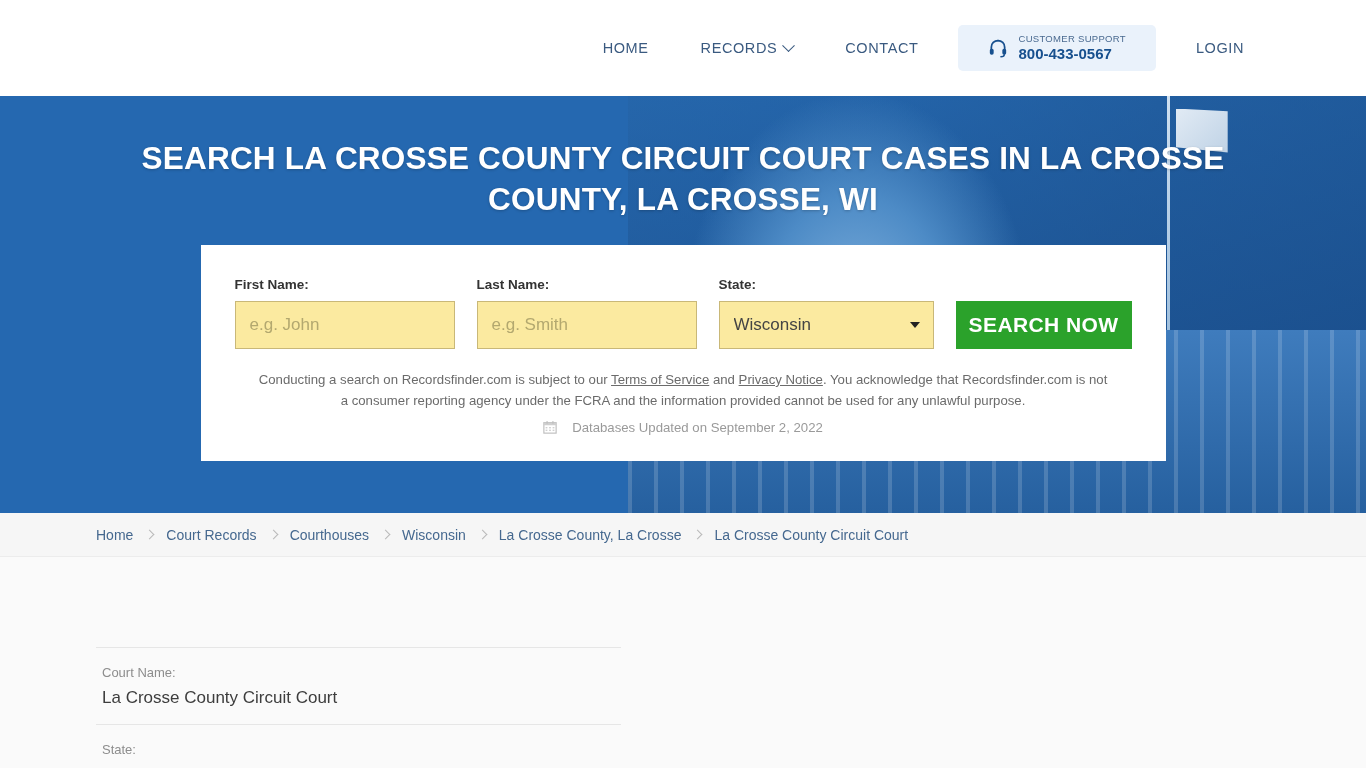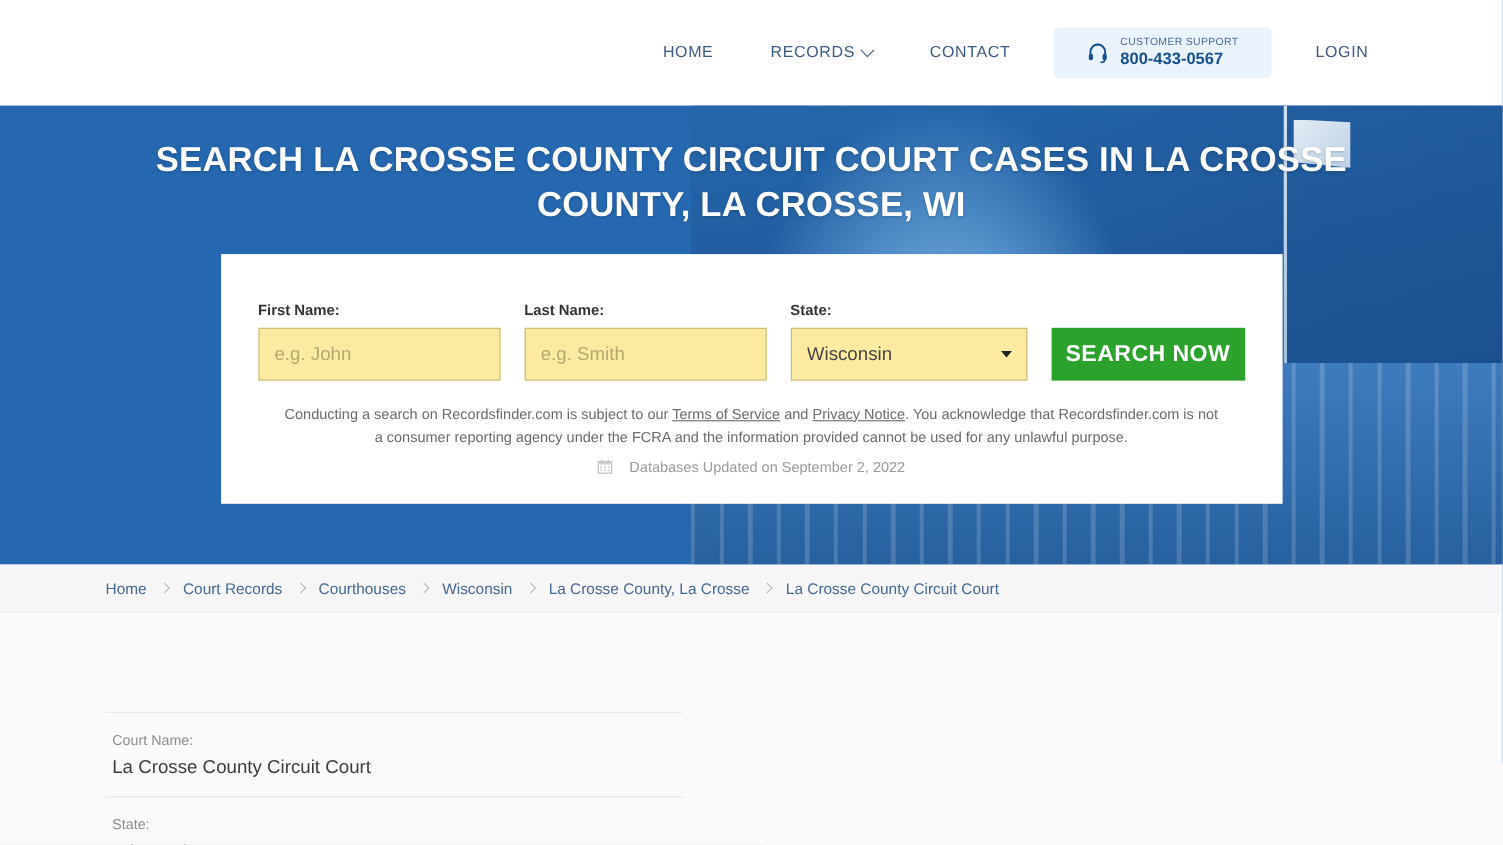--- a/index.html
+++ b/index.html
@@ -100,33 +100,33 @@
   }
   .flag{
     position:absolute; left:74.2%; top:3%; width:52px; height:44px;
     background:linear-gradient(135deg,#f2f7fc,#cdddec);
     clip-path:polygon(0 0,100% 6%,100% 100%,0 88%);
     opacity:.92;
   }
 
   .hero-title{
     position:relative; z-index:3;
-    padding-top:28px;
+    padding-top:42px;
     text-align:center;
     color:#ffffff;
     font-size:31.5px; font-weight:700; line-height:1.3;
     letter-spacing:.2px;
     max-width:1200px; margin:0 auto;
     text-shadow:0 1px 3px rgba(0,0,0,.22);
   }
 
   .form-panel{
     position:relative; z-index:3;
     width:965px; margin:25px auto 0;
-    background:#fff; padding:43px 34px 26px;
+    background:#fff; padding:32px 34px 26px;
   }
   .form-row{ display:flex; align-items:flex-end; gap:22px; }
   .field{ display:flex; flex-direction:column; }
   .field-label{ font-size:13.5px; color:#333; font-weight:700; margin-bottom:9px; }
   .f-input{
     width:220px; height:48px;
     background:#fbeaa0; border:1px solid #c9b878;
     font-family:"Liberation Sans",sans-serif;
     font-size:17px; color:#555; padding:0 14px; outline:none;
   }

